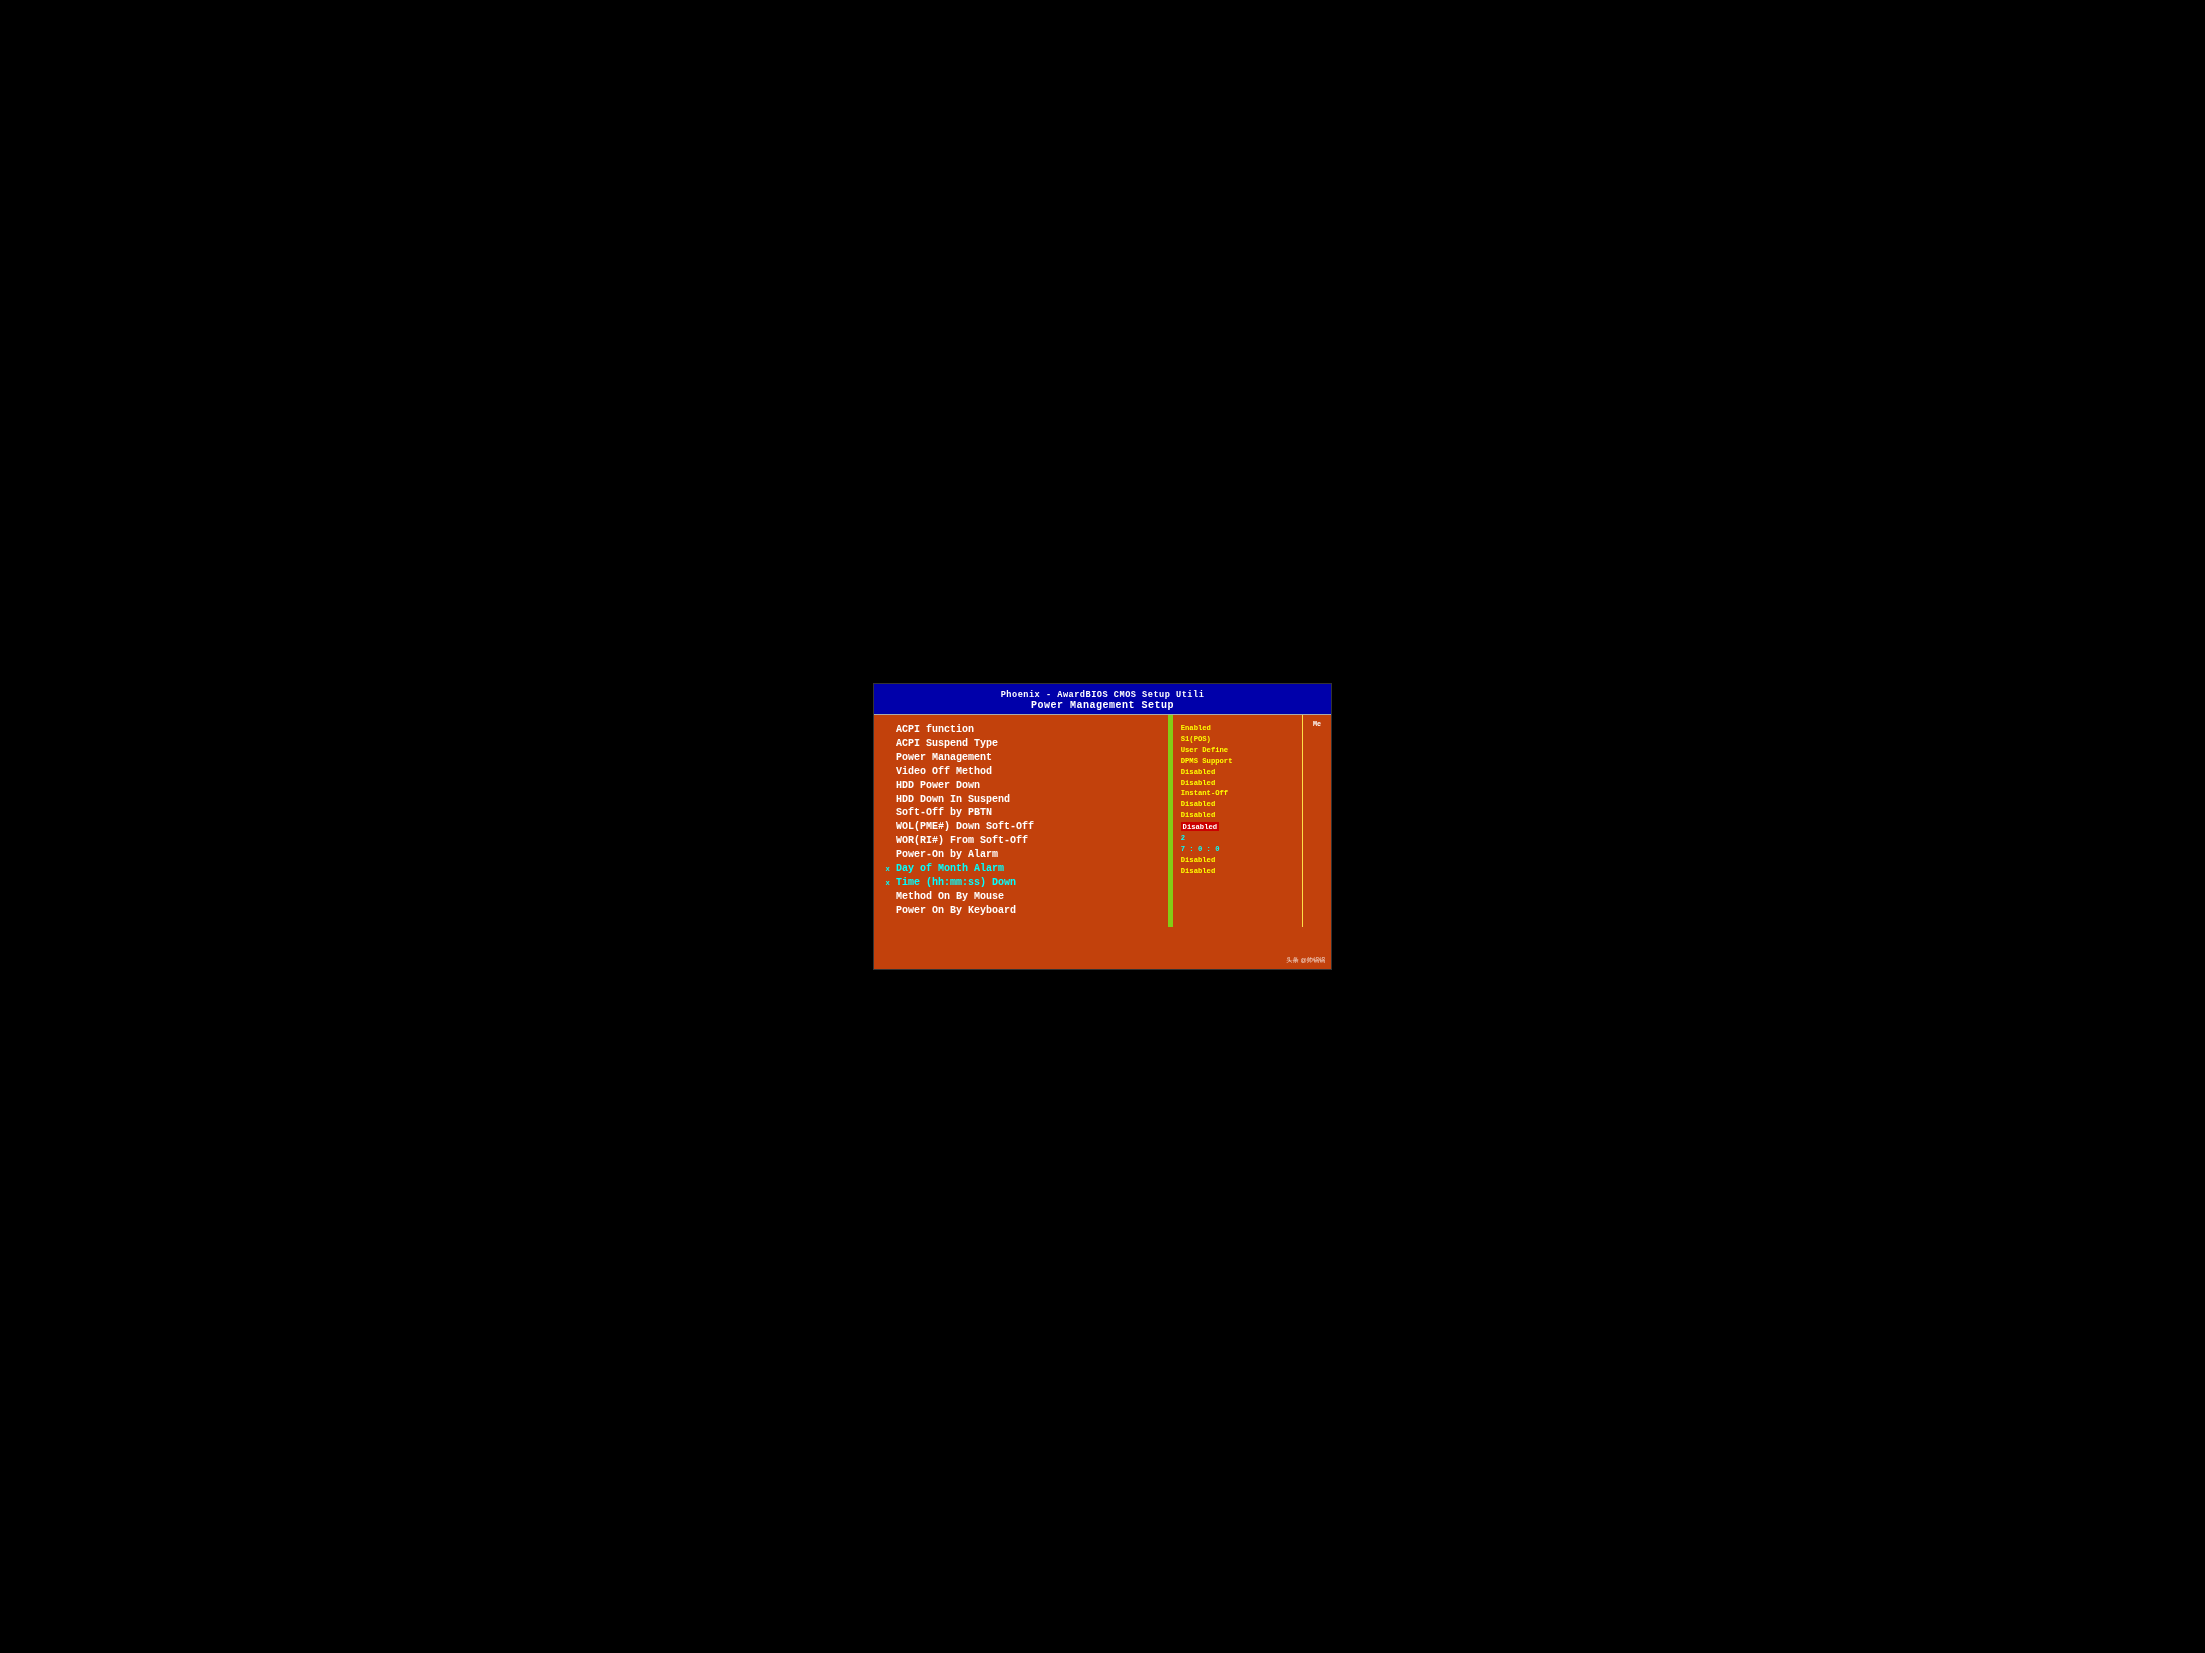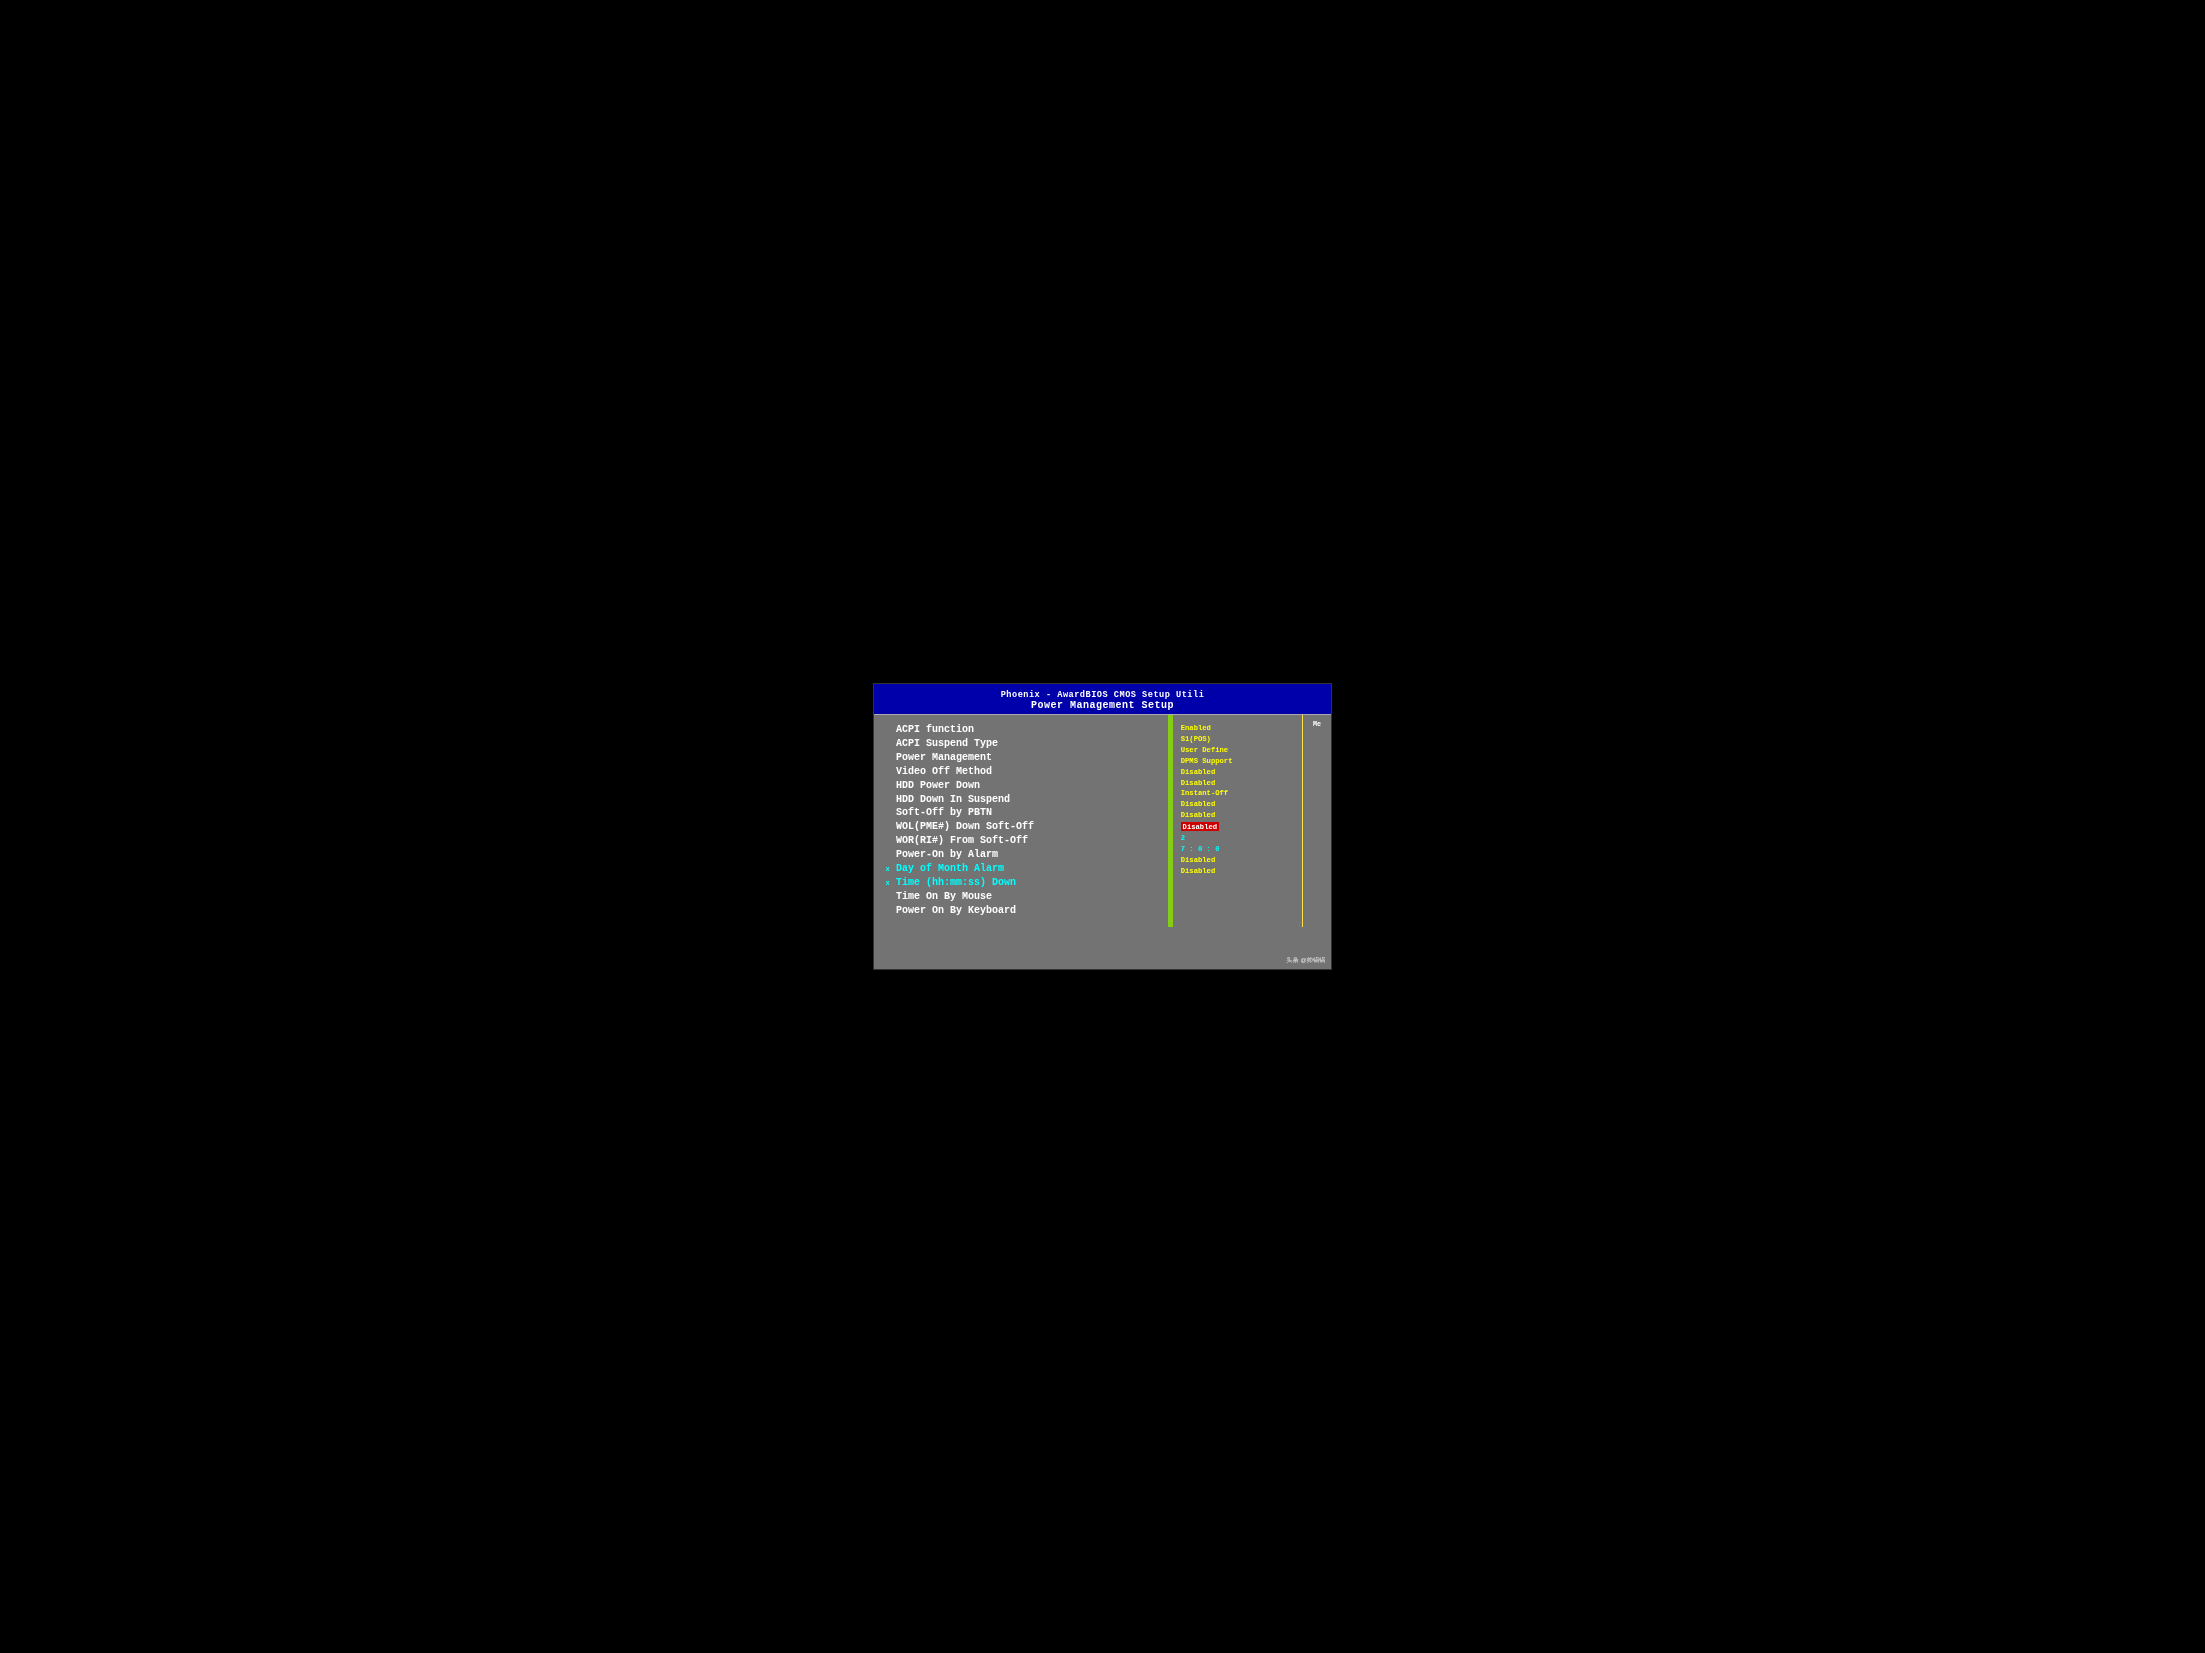--- a/index.html
+++ b/index.html
@@ -11,21 +11,21 @@
     body {
       background: #000;
       display: flex;
       justify-content: center;
       align-items: center;
       min-height: 100vh;
       font-family: 'Courier New', Courier, monospace;
     }
 
     .screen {
-      background: #737373;
+      background: #c2410c;
       width: 100%;
       max-width: 459px;
       min-height: 287px;
       padding: 0;
       position: relative;
       border: 1.9px solid #333;
       overflow: hidden;
     }
 
     .header {
@@ -194,21 +194,21 @@
         <div class="menu-row">
           <span class="menu-prefix">x</span>
           <span class="menu-label cyan">Day of Month Alarm</span>
         </div>
         <div class="menu-row">
           <span class="menu-prefix">x</span>
           <span class="menu-label cyan">Time (hh:mm:ss) Down</span>
         </div>
         <div class="menu-row">
           <span style="min-width: 10.5px; display: inline-block;"></span>
-          <span class="menu-label">Time On By Mouse</span>
+          <span class="menu-label">Method On By Mouse</span>
         </div>
         <div class="menu-row">
           <span style="min-width: 10.5px; display: inline-block;"></span>
           <span class="menu-label">Power On By Keyboard</span>
         </div>
       </div>
 
     <div class="right-panel" id="right-panel">
 
     <div class="menu-row">

